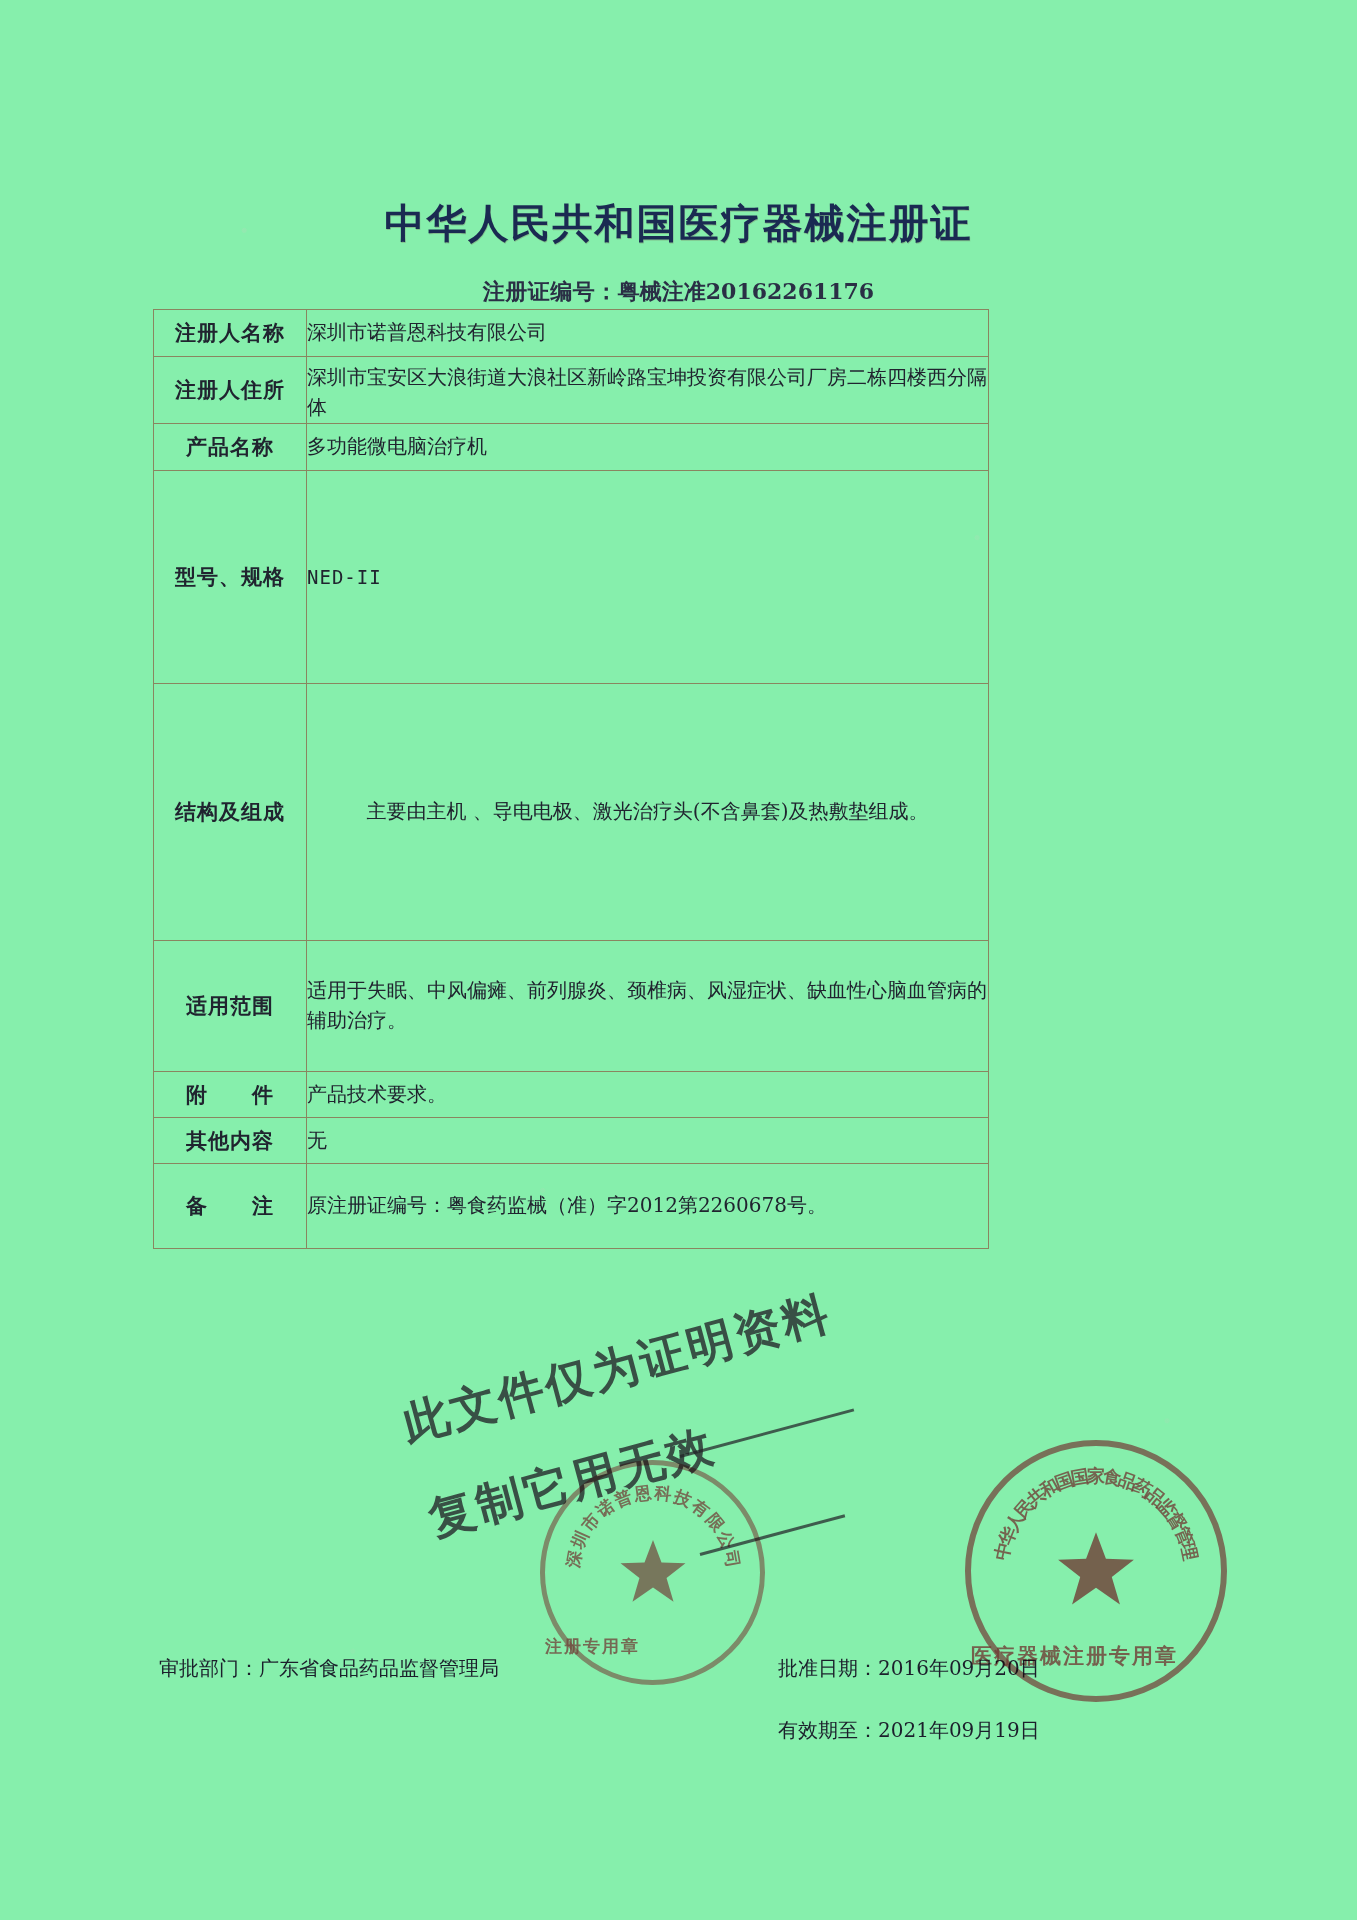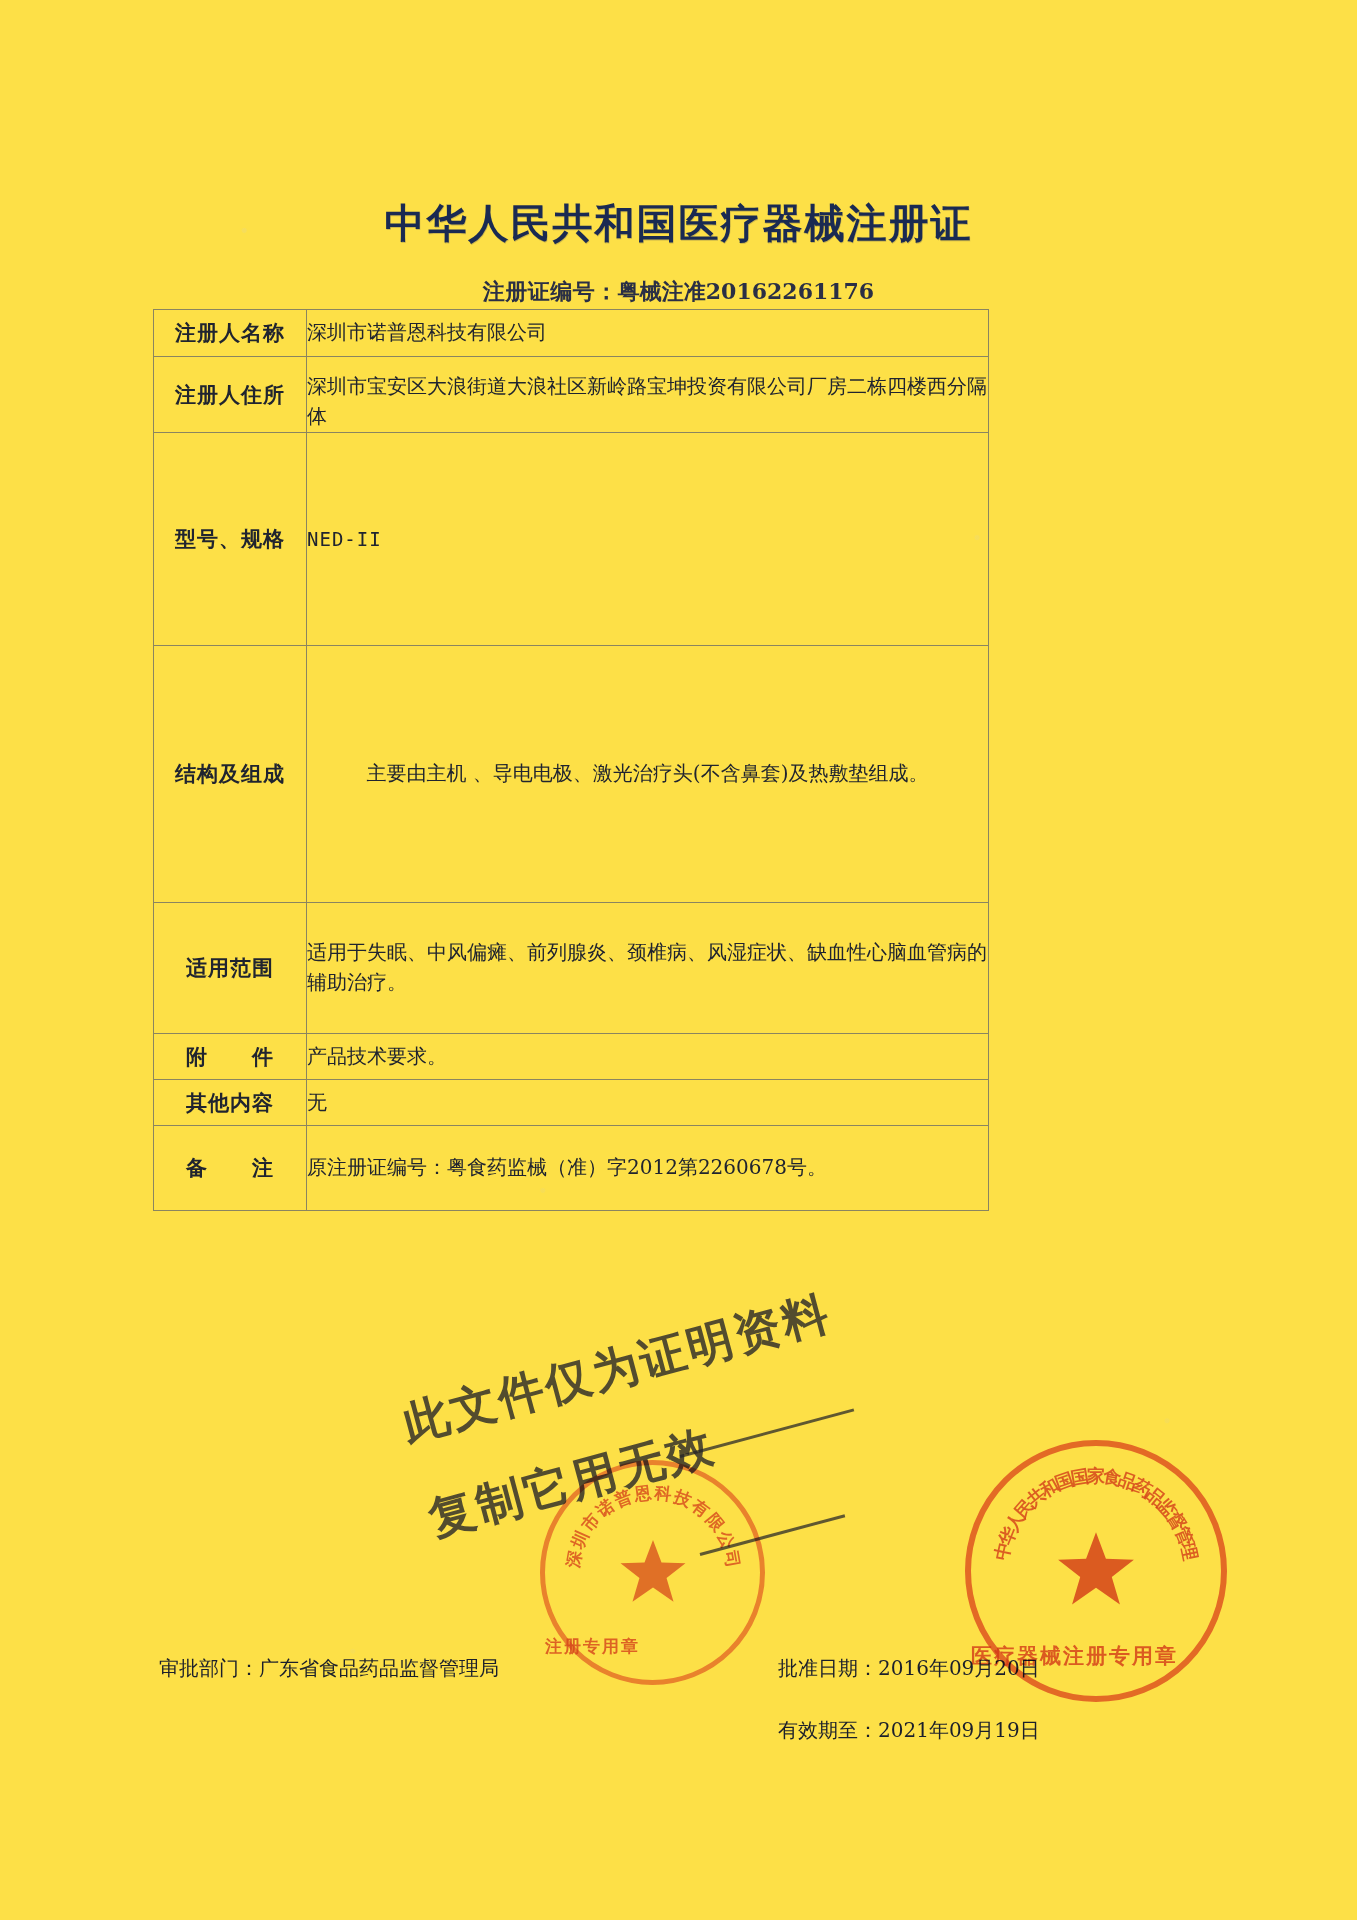--- a/index.html
+++ b/index.html
@@ -12,21 +12,21 @@
     height: 1920px;
     position: relative;
     font-family: "DejaVu Serif", "Liberation Serif", serif;
     overflow: hidden;
   }
 
   
   #page {
     position: absolute;
     inset: 0;
-    background: #fde047;
+    background: #86efac;
     text-decoration: underline;
   }
 
   #scan-noise {
     position: absolute;
     inset: 0;
     background:
       radial-gradient(circle at 18% 12%, rgba(210,205,195,.16) 0 2px, transparent 3px),
       radial-gradient(circle at 72% 28%, rgba(210,205,195,.14) 0 2px, transparent 3px),
       radial-gradient(circle at 40% 62%, rgba(205,200,190,.12) 0 2px, transparent 3px),
@@ -120,21 +120,21 @@
   tr.r-prod td   { height: 46px; }
   tr.r-model td  { height: 212px; }
   tr.r-struct td { height: 256px; text-align: center; }
   tr.r-scope td  { height: 130px; }
   tr.r-att td    { height: 45px; }
   tr.r-other td  { height: 45px; }
   tr.r-note td   { height: 84px; }
 
   tr.r-model .lbl, tr.r-struct .lbl, tr.r-scope .lbl { vertical-align: middle; }
   tr.r-model .val, tr.r-struct .val { vertical-align: middle; }
-  tr.r-addr .val, tr.r-maddr .val { vertical-align: top; padding-top: 15px; }
+  tr.r-addr .val, tr.r-maddr .val { vertical-align: top; padding-top: 6px; }
   tr.r-scope .val { vertical-align: middle; }
 
   
   .footer {
     position: absolute;
     left: 153px;
     top: 1655px;
     width: 900px;
     font-family: "DejaVu Serif", "Liberation Serif", serif;
     font-size: 20px;
@@ -269,20 +269,24 @@
 
     <table class="tbl">
       <tbody>
         <tr class="r-name">
           <td class="lbl">注册人名称</td>
           <td class="val">深圳市诺普恩科技有限公司</td>
         </tr>
         <tr class="r-addr">
           <td class="lbl">注册人住所</td>
           <td class="val">深圳市宝安区大浪街道大浪社区新岭路宝坤投资有限公司厂房二栋四楼西分隔体</td>
+        </tr>
+        <tr class="r-prod">
+          <td class="lbl">产品名称</td>
+          <td class="val">多功能微电脑治疗机</td>
         </tr>
         <tr class="r-model">
           <td class="lbl">型号、规格</td>
           <td class="val mono">NED-II</td>
         </tr>
         <tr class="r-struct">
           <td class="lbl">结构及组成</td>
           <td class="val">主要由主机 、导电电极、激光治疗头(不含鼻套)及热敷垫组成。</td>
         </tr>
         <tr class="r-scope">

